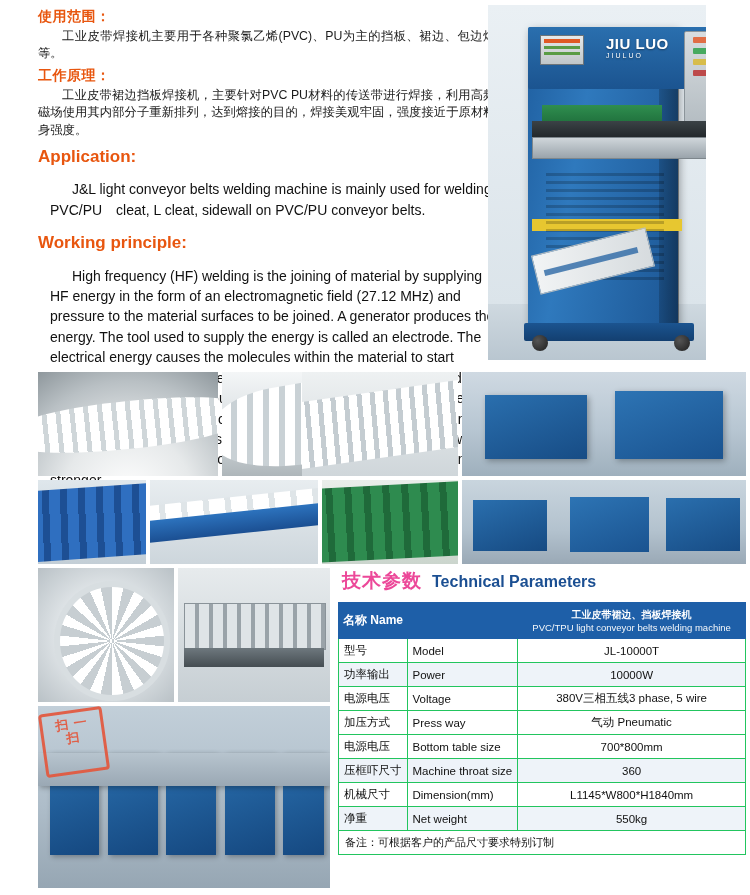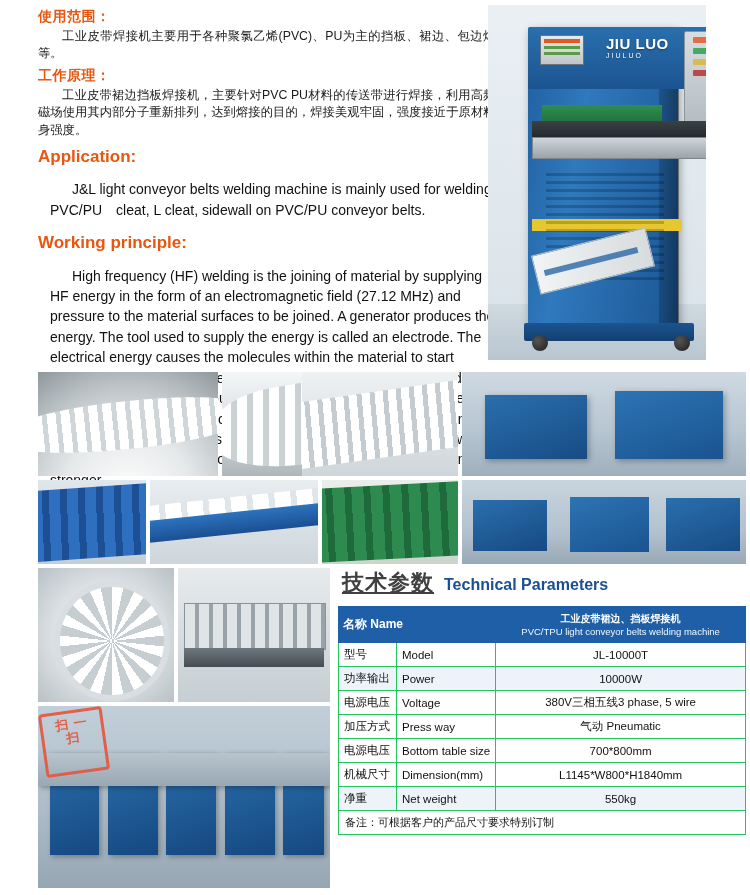--- a/index.html
+++ b/index.html
@@ -275,21 +275,21 @@
     transform: rotate(-8deg);
   }
 
   
   .spec-wrap{
     position:absolute; left:338px; top:568px; width:408px;
   }
   .spec-title{
     display:flex; align-items:baseline; gap:10px; margin:0 0 8px 4px;
   }
-  .spec-title .cn{ color:#404040; font-size:22px; font-weight:bold; letter-spacing:1px;text-decoration:underline;}
+  .spec-title .cn{ color:#ec4899; font-size:19px; font-weight:bold; letter-spacing:1px;}
   .spec-title .en{ color:#1b4f92; font-size:16px; font-weight:bold;}
   table.spec{
     width:100%; border-collapse:collapse; font-size:11.5px;
     border:1px solid #2b6cb0;
   }
   table.spec td{
     border:1px solid #22c55e; padding:4px 5px; color:#111;
     background:#ffffff; vertical-align:middle; height:21px;
   }
   table.spec tr.head td{
@@ -459,20 +459,25 @@
         <tr>
           <td class="k-cn">加压方式</td>
           <td class="k-en">Press way</td>
           <td class="v">气动 Pneumatic</td>
         </tr>
         <tr>
           <td class="k-cn">电源电压</td>
           <td class="k-en">Bottom table size</td>
           <td class="v">700*800mm</td>
         </tr>
+        <tr class="alt">
+          <td class="k-cn">压框吓尺寸</td>
+          <td class="k-en">Machine throat size</td>
+          <td class="v">360</td>
+        </tr>
         <tr>
           <td class="k-cn">机械尺寸</td>
           <td class="k-en">Dimension(mm)</td>
           <td class="v">L1145*W800*H1840mm</td>
         </tr>
         <tr class="alt">
           <td class="k-cn">净重</td>
           <td class="k-en">Net weight</td>
           <td class="v">550kg</td>
         </tr>

